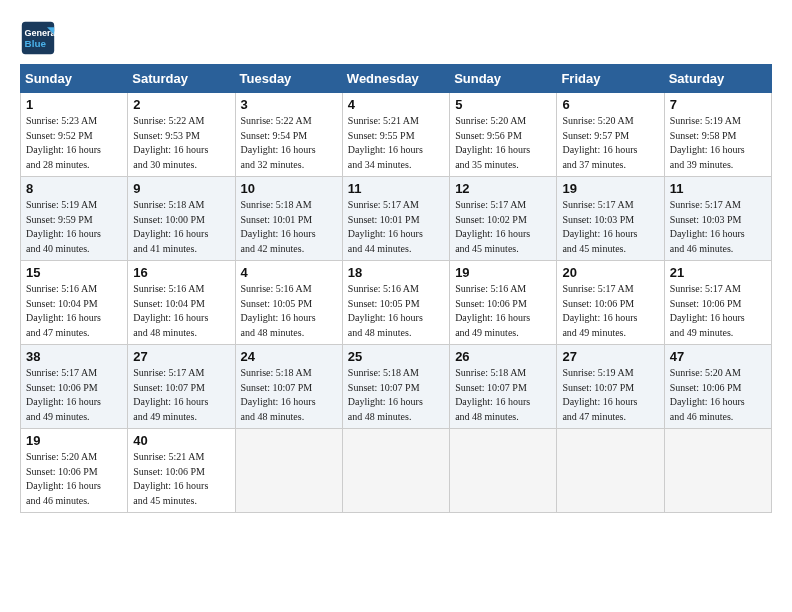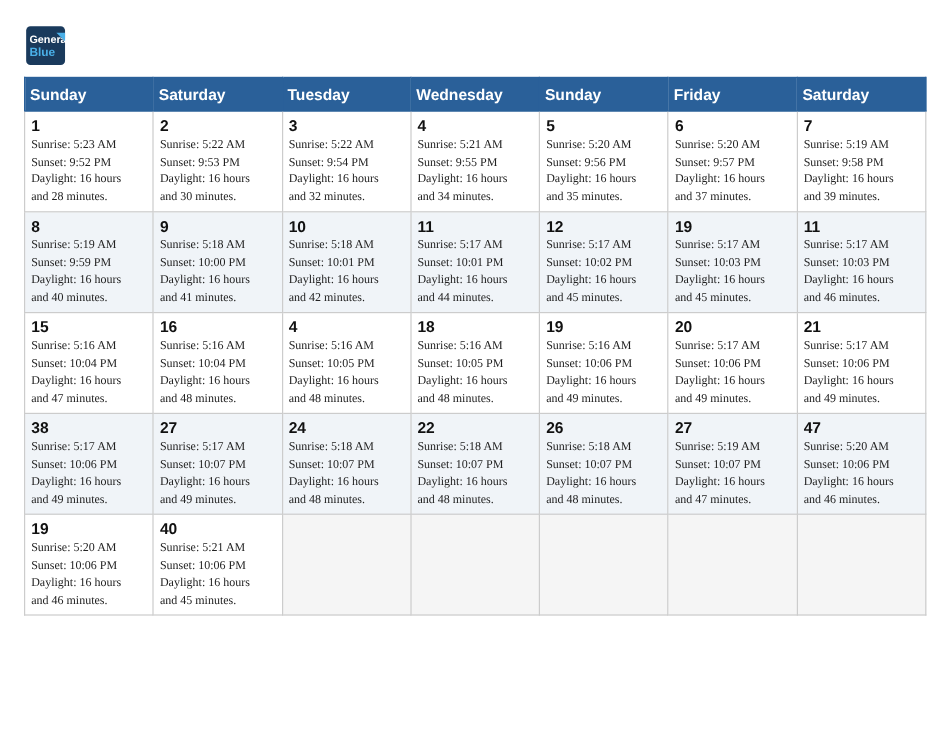--- a/index.html
+++ b/index.html
@@ -226,21 +226,21 @@
         </td>
         <td>
           <span class="day-num">27</span>
           <div class="day-info">Sunrise: 5:17 AM<br>Sunset: 10:07 PM<br>Daylight: 16 hours<br>and 49 minutes.</div>
         </td>
         <td>
           <span class="day-num">24</span>
           <div class="day-info">Sunrise: 5:18 AM<br>Sunset: 10:07 PM<br>Daylight: 16 hours<br>and 48 minutes.</div>
         </td>
         <td>
-          <span class="day-num">22</span>
+          <span class="day-num">25</span>
           <div class="day-info">Sunrise: 5:18 AM<br>Sunset: 10:07 PM<br>Daylight: 16 hours<br>and 48 minutes.</div>
         </td>
         <td>
           <span class="day-num">26</span>
           <div class="day-info">Sunrise: 5:18 AM<br>Sunset: 10:07 PM<br>Daylight: 16 hours<br>and 48 minutes.</div>
         </td>
         <td>
           <span class="day-num">27</span>
           <div class="day-info">Sunrise: 5:19 AM<br>Sunset: 10:07 PM<br>Daylight: 16 hours<br>and 47 minutes.</div>
         </td>

